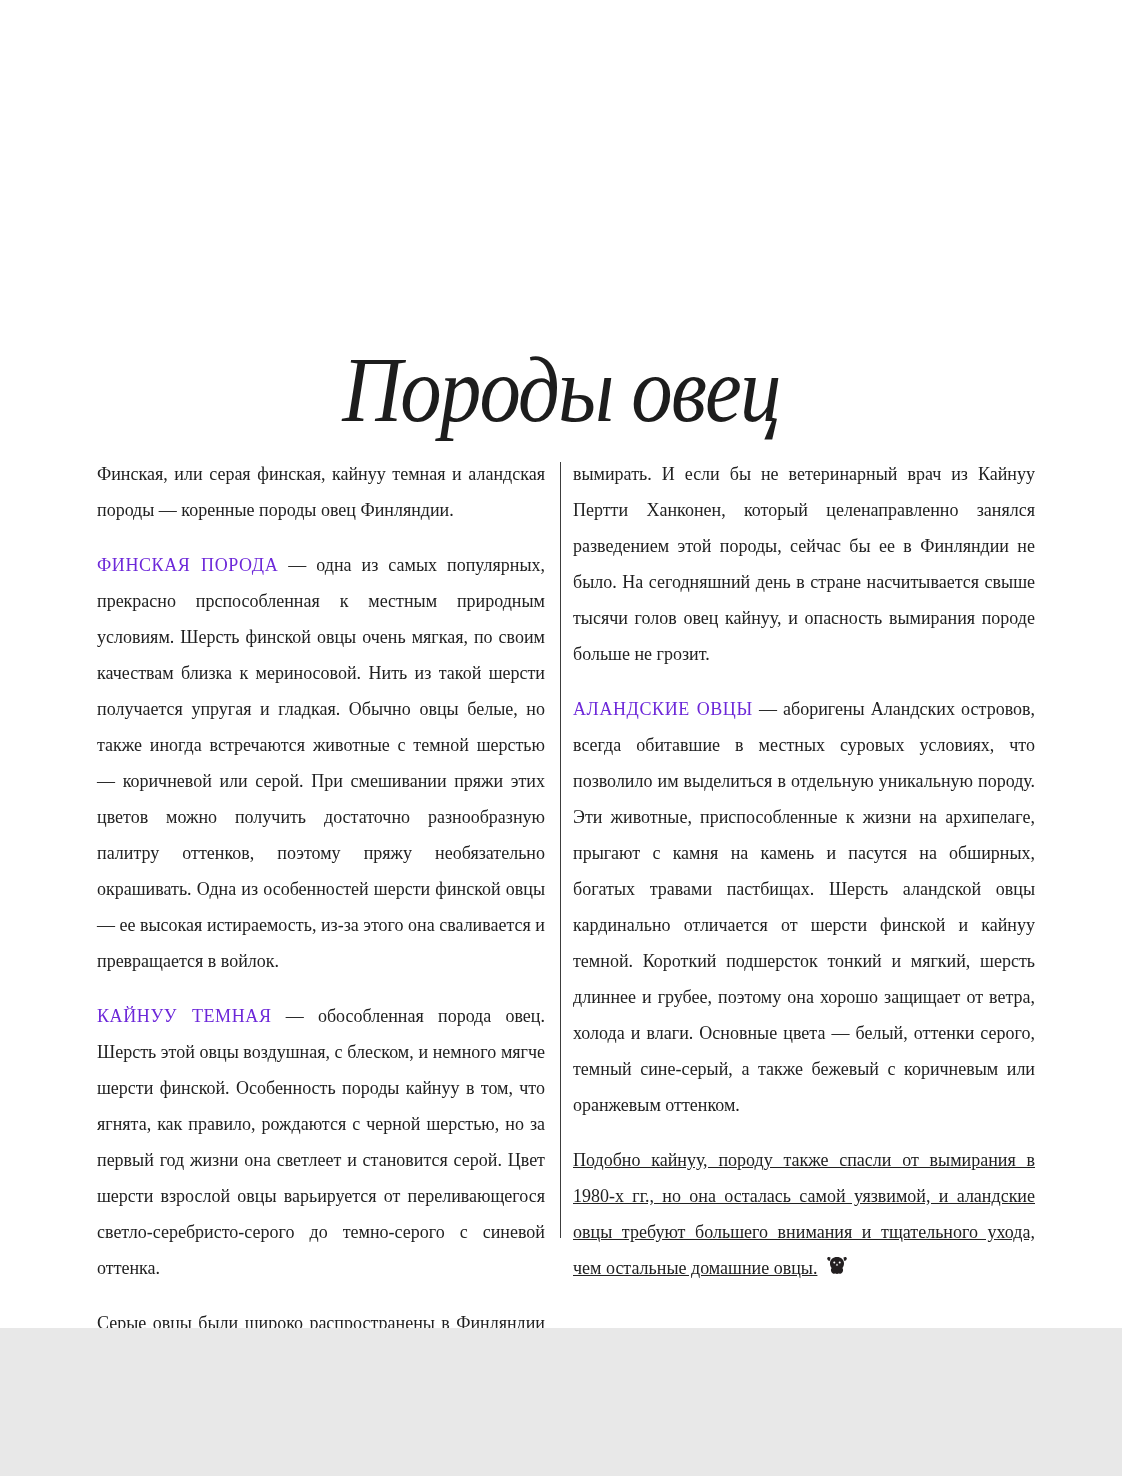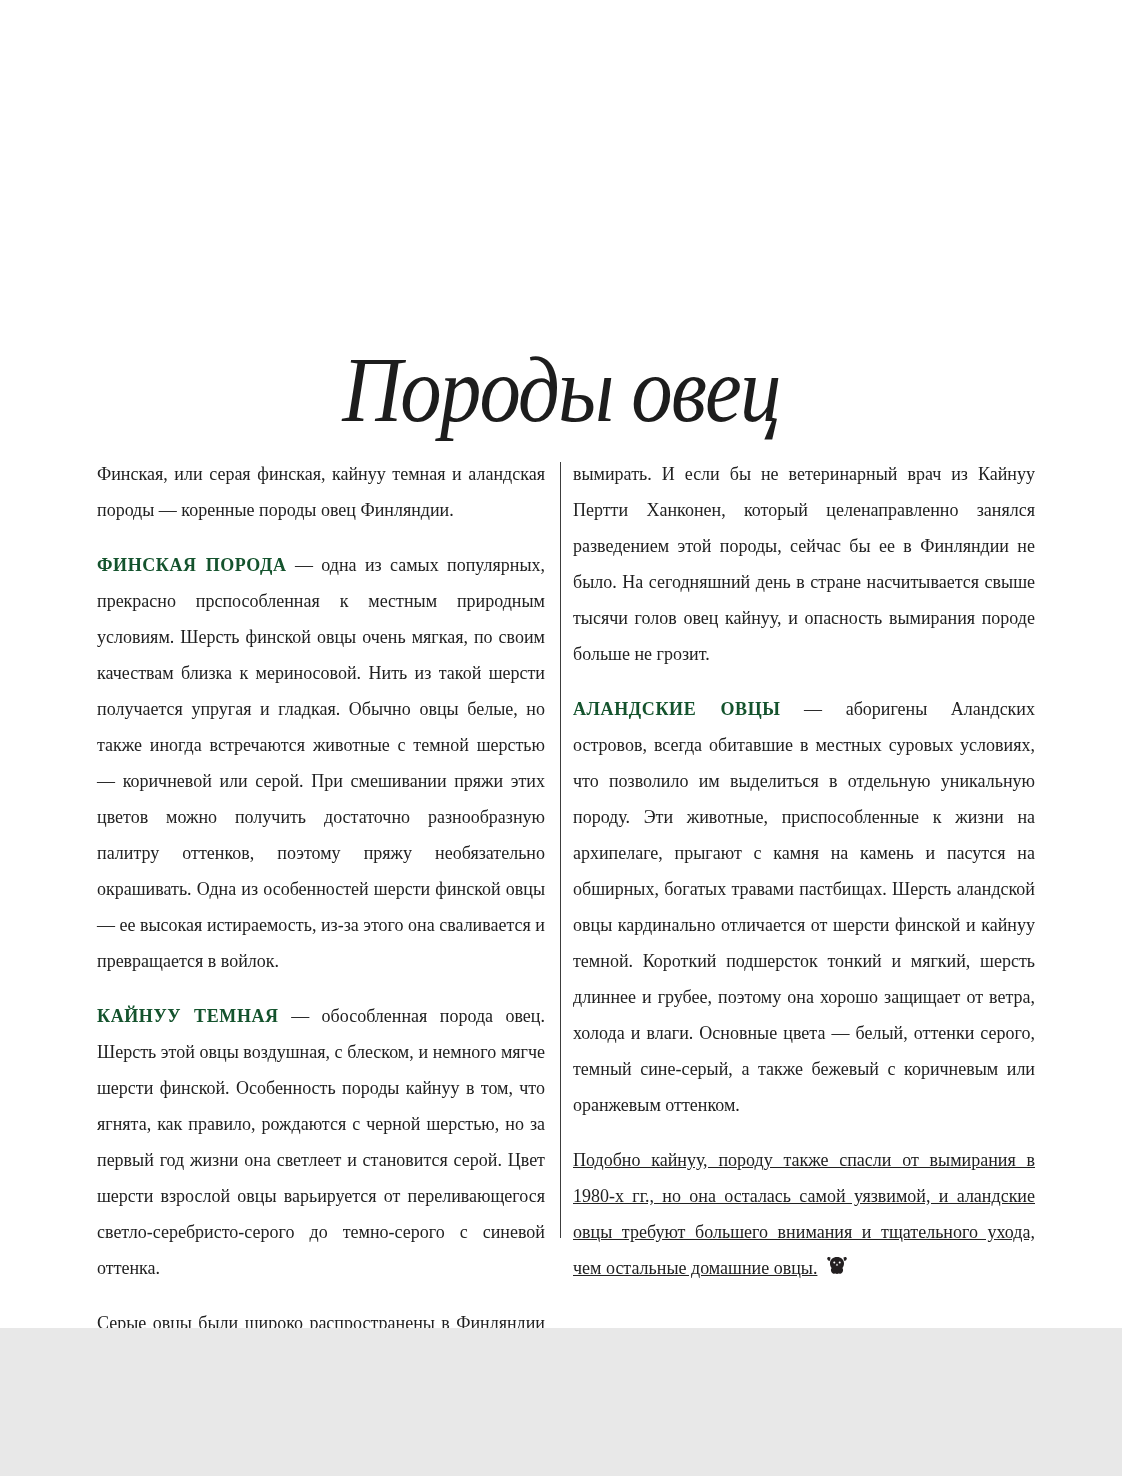--- a/index.html
+++ b/index.html
@@ -44,22 +44,22 @@
     color: #212121;
   }
   .col-left  { left: 97px;  width: 448px; }
   .col-right { left: 573px; width: 462px; }
   .para {
     margin: 0 0 19px 0;
     padding: 0;
   }
   .para:last-child { margin-bottom: 0; text-decoration: underline; }
   .lead {
-    font-weight: bold;
-    color: #14532d;
+    font-weight: normal;
+    color: #6d28d9;
     letter-spacing: 0.6px;
   }
   .divider {
     position: absolute;
     left: 560px;
     top: 462px;
     width: 1px;
     height: 776px;
     background: #3c3c3c;
   }

